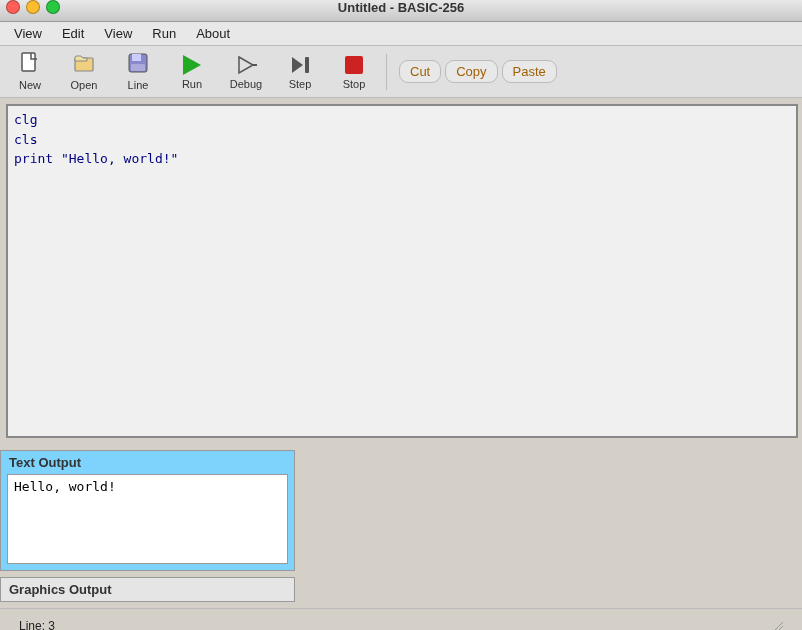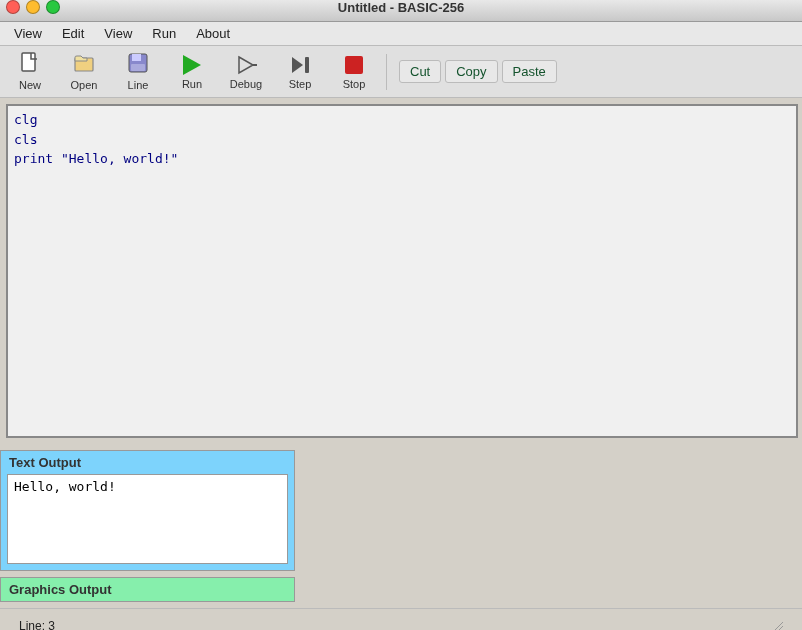--- a/index.html
+++ b/index.html
@@ -118,22 +118,22 @@
       align-items: center;
       gap: 4px;
       margin-left: 6px;
     }
     .edit-btn {
       padding: 3px 10px;
       font-size: 13px;
       cursor: pointer;
       background: #e8e8e8;
       border: 1px solid #bbb;
-      border-radius: 3px;
-      color: #14532d;
+      border-radius: 9px;
+      color: #a16207;
     }
 
     
     #main-content {
       display: flex;
       height: calc(630px - 22px - 24px - 52px - 22px);
       flex-direction: column;
       
     }
 
@@ -185,21 +185,21 @@
       padding: 4px 6px;
       font-size: 13px;
       font-family: monospace;
       color: #000;
       min-height: 90px;
       height: 90px;
       overflow: auto;
     }
     #graphics-output-section {
       flex: 1;
-      background: #86efac;
+      background: #e5e5e5;
       border: 1px solid #999;
       display: flex;
       flex-direction: column;
     }
     #graphics-output-box {
       flex: 1;
       background: #d4d0c8;
     }
 
     

